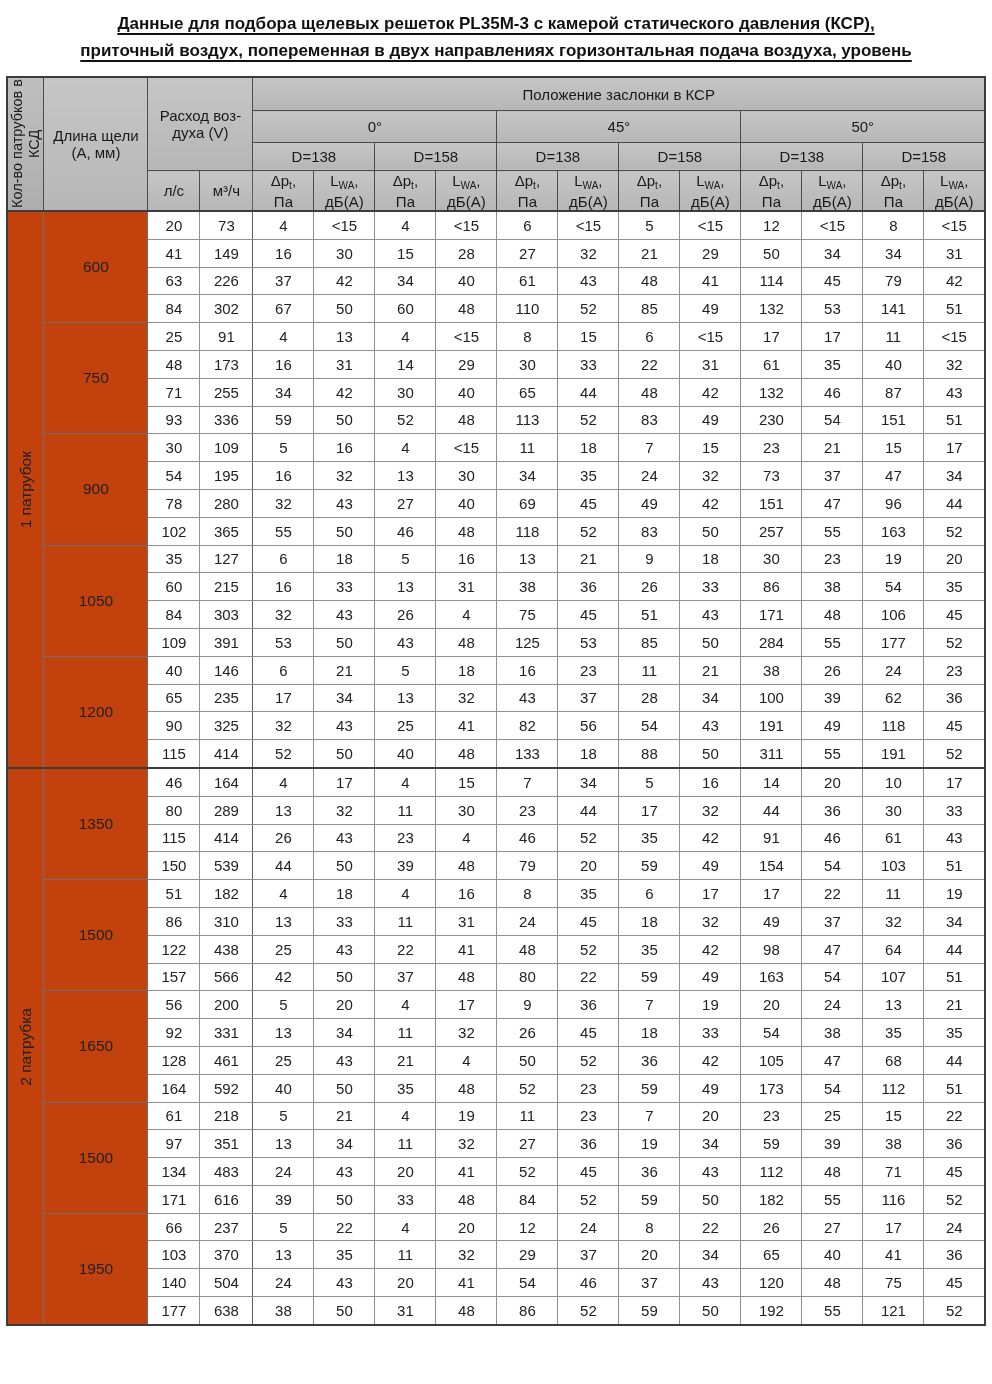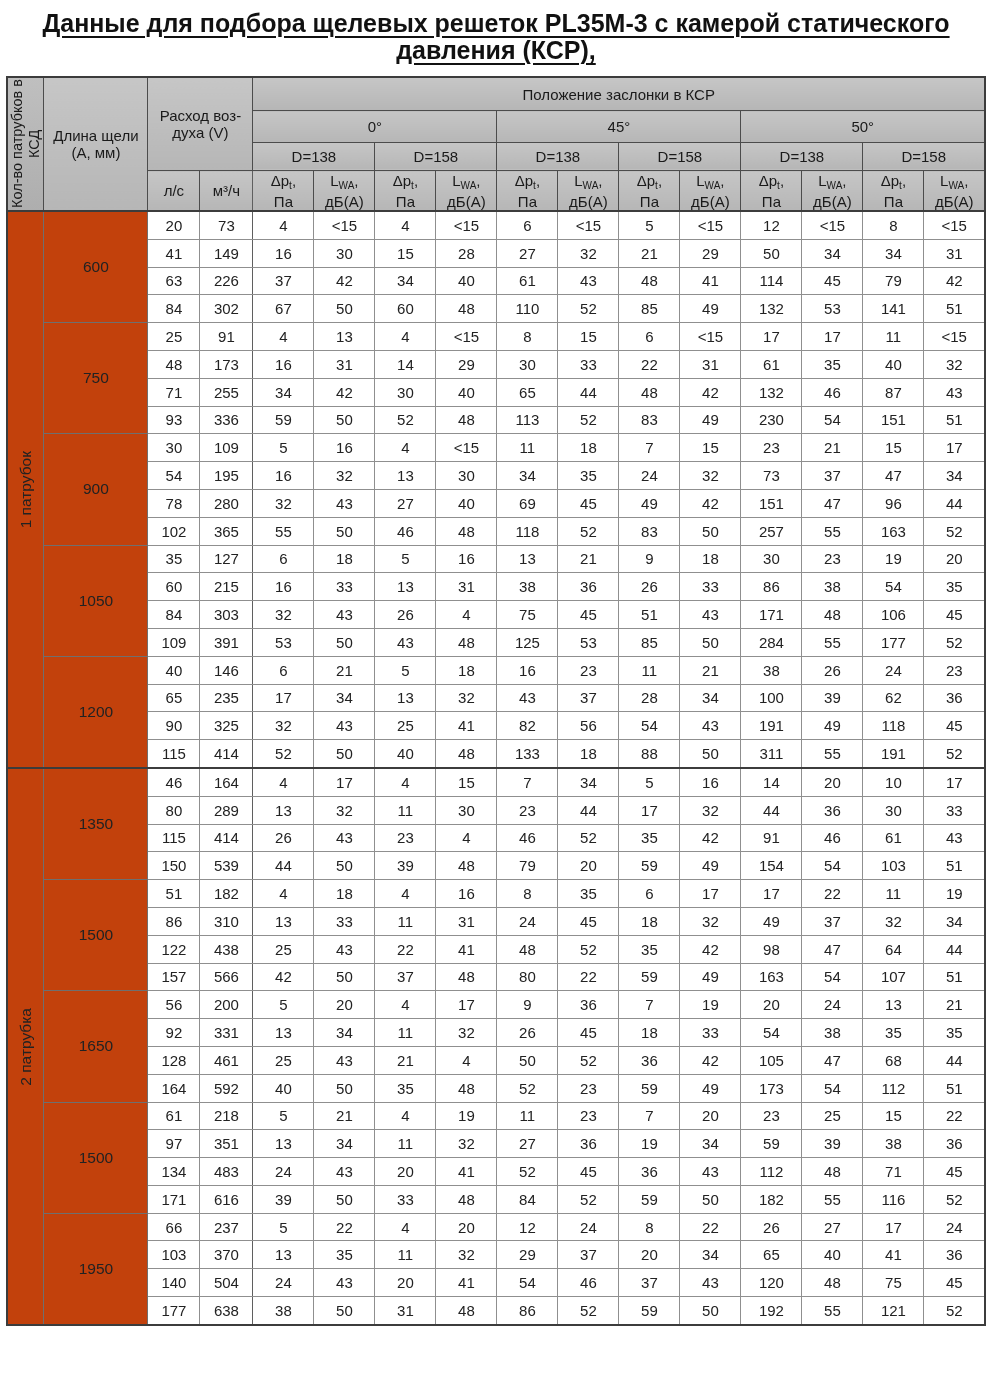--- a/index.html
+++ b/index.html
@@ -1,17 +1,17 @@
 <!DOCTYPE html>
 <html><head>
 <meta charset="utf-8">
 <style>
   html,body{margin:0;padding:0;background:#fff;}
   body{width:992px;height:1384px;font-family:"Liberation Sans",sans-serif;color:#1c1c1c;}
-  .title{margin:10px 14px 12px 14px;text-align:center;font-weight:bold;font-size:25px;line-height:27px;color:#111;}
+  .title{margin:10px 14px 12px 14px;text-align:center;font-weight:bold;font-size:17px;line-height:27px;color:#111;}
   .title .tline{text-decoration:underline;text-underline-offset:4px;text-decoration-thickness:2px;}
   table{border-collapse:collapse;table-layout:fixed;width:978px;margin:0 auto;border:2px solid #3c3c3c;}
   th,td{padding:0;text-align:center;vertical-align:middle;overflow:hidden;}
   thead th{background:linear-gradient(180deg,#c6c6c6,#b6b6b6);border:1px solid #4c4c4c;font-weight:normal;font-size:15px;color:#1a1a1a;}
   thead{border-bottom:2px solid #3c3c3c;}
   th.vhead{background:linear-gradient(180deg,#bfbfbf,#aeaeae);}
   .r1{height:33px;}.r2{height:31px;}.r3{height:28px;margin-top:12px;}.r4{height:36px;}
   tbody td{background:#fff;border:1px solid #8f8f8f;font-size:15px;height:26.8px;color:#222;}
   tbody td.labelcell, tbody td.sectioncell{background:#c2410c;border-color:#6f6f6f;font-size:15.5px;}
   tr.group-start td{border-top:1.8px solid #5a5a5a;}
@@ -24,20 +24,21 @@
   .sectioncell .vtext{white-space:nowrap;font-size:15.5px;}
   sub{font-size:10px;vertical-align:-3px;letter-spacing:0;}
   .unit-top{display:block;line-height:17px;}
   .unit-bot{display:block;line-height:16px;}
 </style>
 </head>
 <body>
 
 <div class="title">
   <div class="tline">Данные для подбора щелевых решеток PL35M-3 с камерой статического давления (КСР),</div>
+  <div class="tline">приточный воздух, попеременная в двух направлениях горизонтальная подача воздуха, уровень</div>
 </div>
 
 <table>
   <colgroup>
     <col style="width:37px">
       <col style="width:104px">
       <col style="width:52px">
       <col style="width:53px">
     <col style="width:61px">
       <col style="width:61px">

